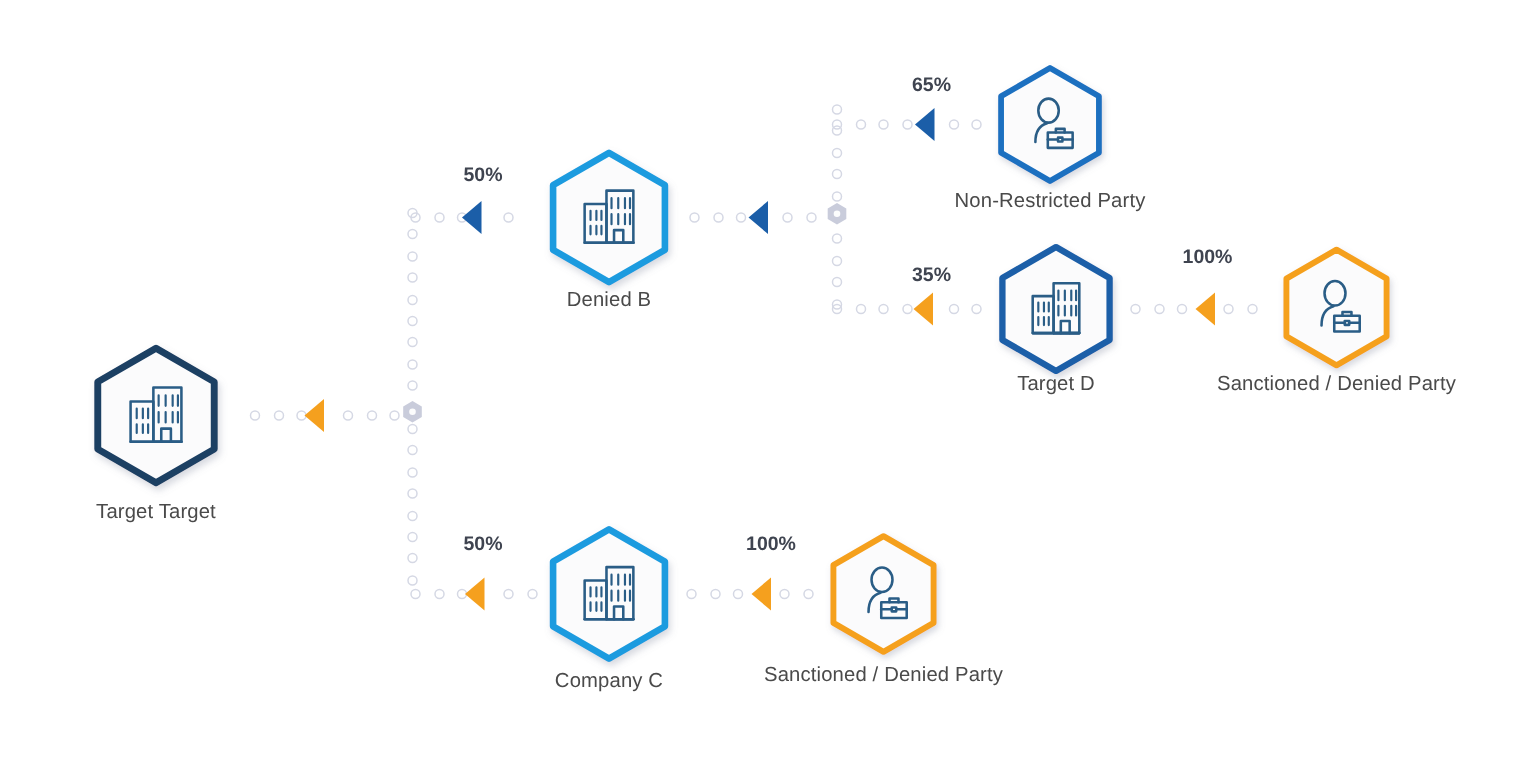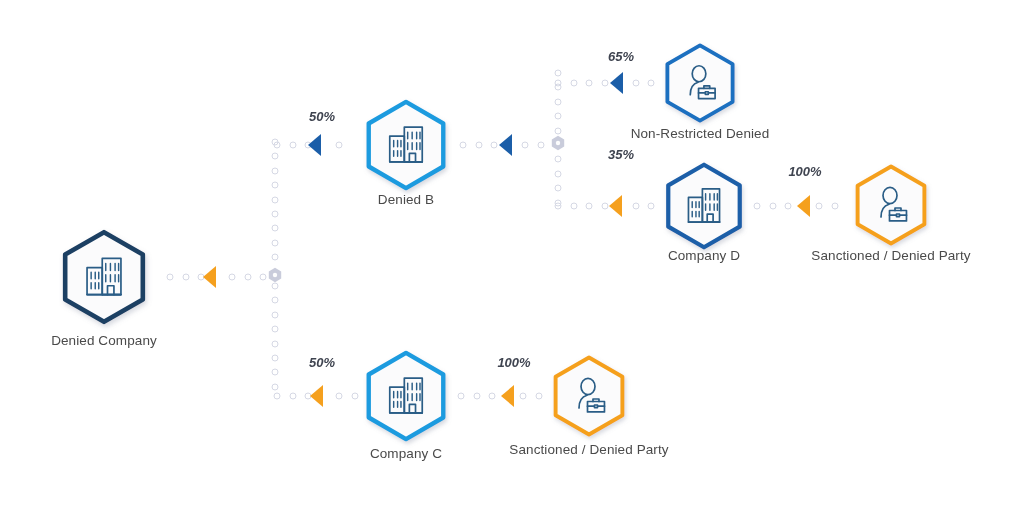--- a/index.html
+++ b/index.html
@@ -35,21 +35,21 @@
     border-top:11px solid transparent;
     border-bottom:11px solid transparent;
     border-right-width:13px;border-right-style:solid;
     margin-left:-13px;margin-top:-11px;
   }
   .junction{
     position:absolute;transform:translate(-50%,-50%);
   }
   .pct{
     position:absolute;transform:translate(-50%,-50%);
-    white-space:nowrap;font-size:13px;font-weight:bold;color:#3f4450;font-style:italic;
+    white-space:nowrap;font-size:13px;font-weight:bold;color:#3f4450;
   }
 </style>
 </head>
 <body>
 
 <div id="canvas">
     <div class="dot" style="left: 275px; top: 142px;"></div>
     <div class="dot" style="left: 275px; top: 156.4px;"></div>
     <div class="dot" style="left: 275px; top: 170.8px;"></div>
     <div class="dot" style="left: 275px; top: 185.2px;"></div>
@@ -129,21 +129,21 @@
     <div class="pct" style="left: 621px; top: 56px;">65%</div>
     <div class="dot" style="left: 558px; top: 206px;"></div>
     <div class="dot" style="left: 573.5px; top: 206px;"></div>
     <div class="dot" style="left: 589px; top: 206px;"></div>
     <div class="dot" style="left: 604.5px; top: 206px;"></div>
     <div class="dot" style="left: 635.5px; top: 206px;"></div>
     <div class="dot" style="left: 651px; top: 206px;"></div>
     <div class="arrow" style="left: 622px; top: 206px;">
       <i style="border-right-color: rgb(245, 160, 30);"></i>
     </div>
-    <div class="pct" style="left: 621px; top: 154px;">35%</div>
+    <div class="pct" style="left: 621px; top: 183px;">35%</div>
     <div class="dot" style="left: 757px; top: 206px;"></div>
     <div class="dot" style="left: 772.5px; top: 206px;"></div>
     <div class="dot" style="left: 788px; top: 206px;"></div>
     <div class="dot" style="left: 819px; top: 206px;"></div>
     <div class="dot" style="left: 834.5px; top: 206px;"></div>
     <div class="arrow" style="left: 810px; top: 206px;">
       <i style="border-right-color: rgb(245, 160, 30);"></i>
     </div>
     <div class="pct" style="left: 805px; top: 171px;">100%</div>
     <div class="dot" style="left: 461px; top: 396px;"></div>
@@ -174,21 +174,21 @@
       <g stroke-width="1.2406994047619047">
         <path d="M11.5 18 V23.5 M15 18 V23.5 M18 18 V23.5"></path>
         <path d="M11.5 27 V32 M15 27 V32 M18 27 V32"></path>
         <path d="M24 10.5 V16.5 M28 10.5 V16.5 M32 10.5 V16.5 M35 10.5 V16.5"></path>
         <path d="M24 20 V26 M28 20 V26 M32 20 V26 M35 20 V26"></path>
       </g>
     </g>
       </g>
     </svg>
       </div>
-      <div class="node-label" style="top: 56px;">Denied Company</div>
+      <div class="node-label" style="top: 56px;">Target Target</div>
     </div>
     <div class="node" style="left: 406px; top: 145px;">
       <div class="hexwrap">
         <svg width="92" height="92" viewBox="0 0 100 100">
       <defs>
         <filter id="sh-company-b" x="-40%" y="-40%" width="190%" height="190%">
           <feDropShadow dx="1.6" dy="3" stdDeviation="2.6" flood-color="#7b8196" flood-opacity="0.30"></feDropShadow>
         </filter>
       </defs>
       <polygon points="50.00,3.21 90.52,26.60 90.52,73.40 50.00,96.79 9.48,73.40 9.48,26.60" fill="#fbfbfc" stroke="#1E9BDF" stroke-width="4.8" stroke-linejoin="round" filter="url(#sh-company-b)"></polygon>
@@ -225,21 +225,21 @@
       <ellipse cx="21.5" cy="12.5" rx="7" ry="8.2"></ellipse>
       <path d="M12.5 34 C12.5 26 16 22.5 20.5 21.2"></path>
       <path d="M21 27.5 H38 V38 H21 Z"></path>
       <path d="M26.5 27.5 V25 H32.5 V27.5"></path>
       <path d="M21 32.2 H38"></path>
       <path d="M28 31 H31 V33.6 H28 Z" fill="#ffffff"></path>
     </g>
       </g>
     </svg>
       </div>
-      <div class="node-label" style="top: 43px;">Non-Restricted Denied</div>
+      <div class="node-label" style="top: 43px;">Non-Restricted Party</div>
     </div>
     <div class="node" style="left: 704px; top: 206px;">
       <div class="hexwrap">
         <svg width="88" height="88" viewBox="0 0 100 100">
       <defs>
         <filter id="sh-company-d" x="-40%" y="-40%" width="190%" height="190%">
           <feDropShadow dx="1.6" dy="3" stdDeviation="2.6" flood-color="#7b8196" flood-opacity="0.30"></feDropShadow>
         </filter>
       </defs>
       <polygon points="50.00,3.11 90.61,26.56 90.61,73.44 50.00,96.89 9.39,73.44 9.39,26.56" fill="#fbfbfc" stroke="#1B5EA8" stroke-width="4.8" stroke-linejoin="round" filter="url(#sh-company-d)"></polygon>
@@ -253,21 +253,21 @@
       <g stroke-width="1.3534902597402596">
         <path d="M11.5 18 V23.5 M15 18 V23.5 M18 18 V23.5"></path>
         <path d="M11.5 27 V32 M15 27 V32 M18 27 V32"></path>
         <path d="M24 10.5 V16.5 M28 10.5 V16.5 M32 10.5 V16.5 M35 10.5 V16.5"></path>
         <path d="M24 20 V26 M28 20 V26 M32 20 V26 M35 20 V26"></path>
       </g>
     </g>
       </g>
     </svg>
       </div>
-      <div class="node-label" style="top: 42px;">Company D</div>
+      <div class="node-label" style="top: 42px;">Target D</div>
     </div>
     <div class="node" style="left: 891px; top: 205px;">
       <div class="hexwrap">
         <svg width="82" height="82" viewBox="0 0 100 100">
       <defs>
         <filter id="sh-sanctioned-denied-party-top" x="-40%" y="-40%" width="190%" height="190%">
           <feDropShadow dx="1.6" dy="3" stdDeviation="2.6" flood-color="#7b8196" flood-opacity="0.30"></feDropShadow>
         </filter>
       </defs>
       <polygon points="50.00,2.97 90.73,26.48 90.73,73.52 50.00,97.03 9.27,73.52 9.27,26.48" fill="#fbfbfc" stroke="#F5A01E" stroke-width="4.8" stroke-linejoin="round" filter="url(#sh-sanctioned-denied-party-top)"></polygon>

